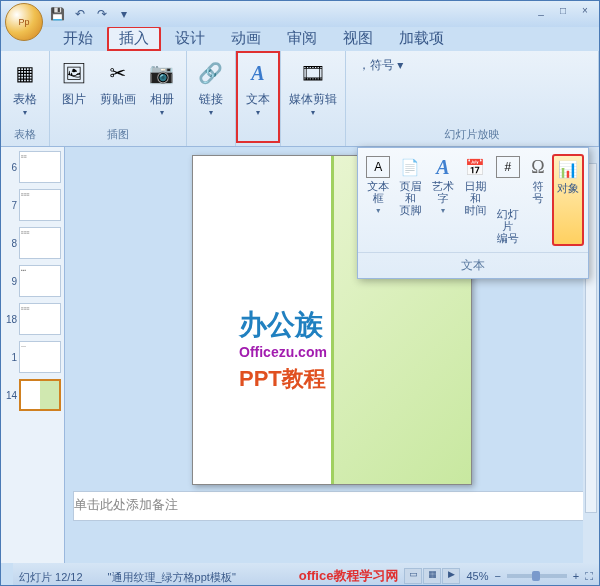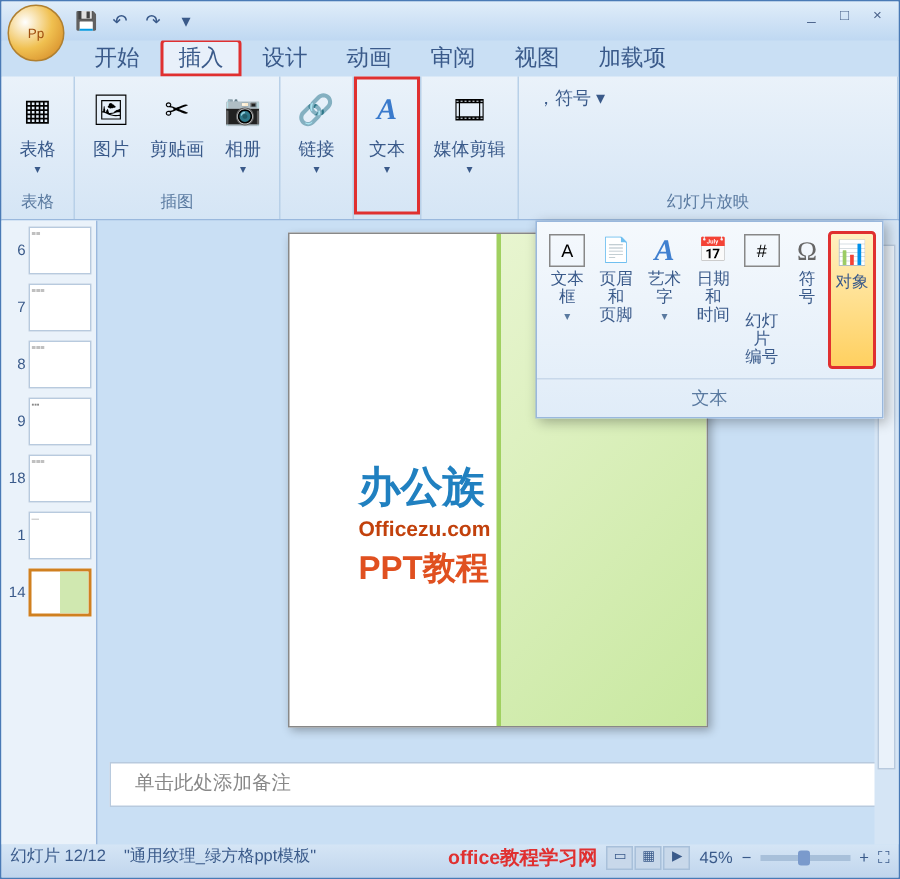--- a/index.html
+++ b/index.html
@@ -31,33 +31,33 @@
 .thumb-panel { width: 64px; background: #eaf2fa; border-right: 1px solid #9ab8dd; overflow: hidden; padding: 4px 2px; }
 .thumb-item { display: flex; align-items: center; gap: 2px; margin-bottom: 6px; }
 .thumb-num { font-size: 10px; color: #3a5a8a; width: 14px; text-align: right; }
 .thumb { width: 42px; height: 32px; background: #fff; border: 1px solid #b8cade; font-size: 5px; color: #888; padding: 1px; overflow: hidden; position: relative; }
 .thumb.active { border: 2px solid #d08020; }
 .slide-area { flex: 1; padding: 8px; display: flex; flex-direction: column; position: relative; }
 .slide { width: 280px; height: 330px; background: #fff; border: 1px solid #888; box-shadow: 2px 2px 6px rgba(0,0,0,.3); margin: 0 auto; position: relative; overflow: hidden; }
 .slide-bg { position: absolute; right: 0; top: 0; width: 140px; height: 100%; background: linear-gradient(135deg,#e8f5d0,#c8e8a0); border-left: 3px solid #a0d060; }
 .slide-logo { position: absolute; left: 46px; top: 150px; }
 .slide-logo-cn { font-size: 28px; font-weight: bold; color: #2080c0; }
-.slide-logo-en { font-size: 14px; color: #c2410c; font-weight: bold; }
+.slide-logo-en { font-size: 14px; color: #a21caf; font-weight: bold; }
 .slide-logo-sub { font-size: 22px; color: #e05020; font-weight: bold; margin-top: 4px; }
-.notes { height: 30px; background: #fff; border: 1px solid #b8cade; margin-top: 23px; padding: 4px 16px; font-size: 13px; color: #888; }
+.notes { height: 30px; background: #fff; border: 1px solid #b8cade; margin-top: 6px; padding: 4px 0; font-size: 13px; color: #888; }
 .text-gallery { position: absolute; top: 146px; right: 10px; width: 232px; background: linear-gradient(#f5f9fd,#e0ecf8); border: 1px solid #9ab8dd; box-shadow: 2px 2px 8px rgba(0,0,0,.3); z-index: 50; }
 .gallery-items { display: flex; padding: 6px 4px; gap: 0; justify-content: space-around; }
 .gbtn { display: flex; flex-direction: column; align-items: center; gap: 2px; padding: 2px; cursor: pointer; }
 .gbtn-icon { width: 24px; height: 22px; display: flex; align-items: center; justify-content: center; font-size: 16px; border: 1px solid transparent; }
 .gbtn-label { font-size: 11px; color: #3a5a8a; text-align: center; line-height: 12px; }
 .gbtn.highlight { background: linear-gradient(#fff0c0,#ffd060); border: 2px solid #e03030; border-radius: 3px; }
 .gallery-footer { font-size: 12px; color: #5a7aa0; text-align: center; padding: 4px; border-top: 1px solid #c8d8ea; }
 .vscroll { position: absolute; right: 0; top: 146px; bottom: 22px; width: 16px; background: #d5e5f5; z-index: 5; }
 .vscroll-track { position: absolute; top: 16px; bottom: 50px; left: 2px; right: 2px; background: #eaf2fa; border: 1px solid #b8cade; }
-.statusbar { position: absolute; bottom: 0; left: 0; right: 0; height: 22px; background: linear-gradient(#d5e5f5,#c0d5ed); display: flex; align-items: flex-start; font-size: 11px; color: #3a5a8a; padding: 0 6px; gap: 12px; }
+.statusbar { position: absolute; bottom: 0; left: 12px; right: 0; height: 22px; background: linear-gradient(#d5e5f5,#c0d5ed); display: flex; align-items: flex-end; font-size: 11px; color: #3a5a8a; padding: 0 6px; gap: 25px; }
 .status-right { margin-left: auto; display: flex; align-items: center; gap: 6px; }
 .watermark { font-size: 13px; color: #e03030; font-weight: bold; }
 .view-btns { display: flex; gap: 1px; }
 .view-btn { width: 18px; height: 16px; background: #c8d8ea; border: 1px solid #a8c0da; font-size: 9px; text-align: center; }
 .zoom-slider { width: 60px; height: 4px; background: #a8c0da; position: relative; }
 .zoom-thumb { position: absolute; left: 25px; top: -3px; width: 8px; height: 10px; background: #7a9acc; border-radius: 2px; }
 </style>
 </head>
 <body>
 

